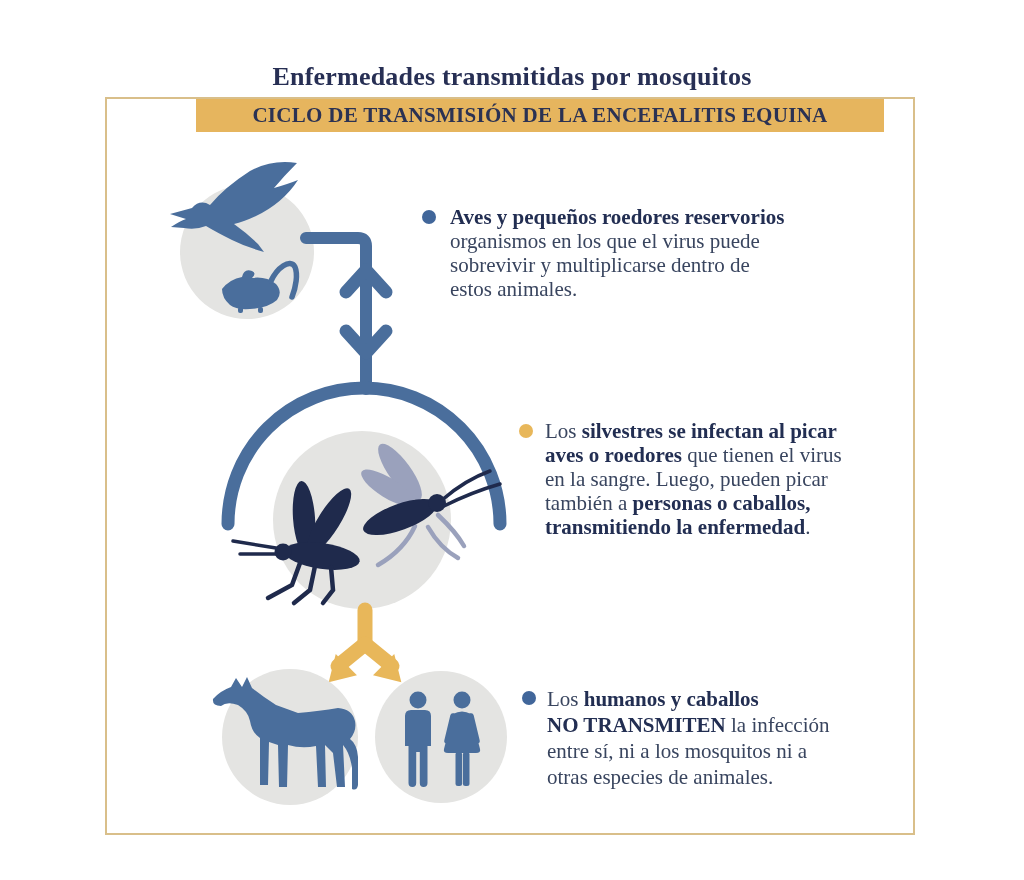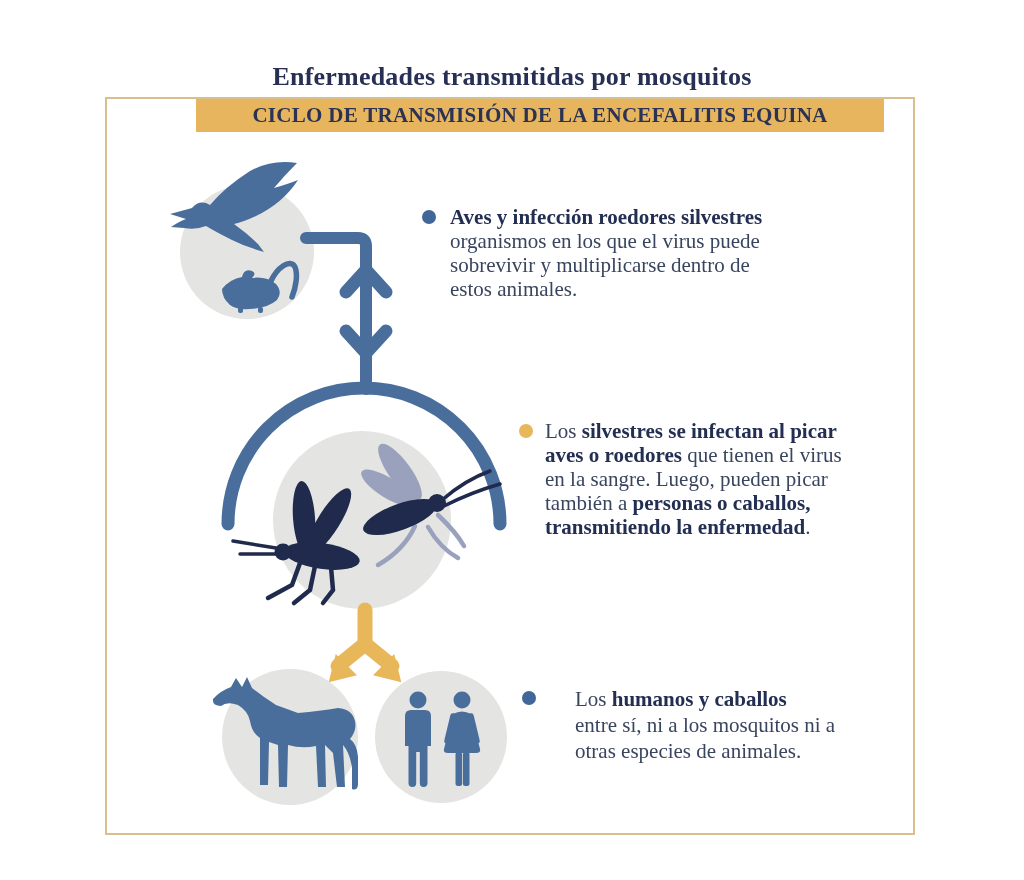--- a/index.html
+++ b/index.html
@@ -18,21 +18,21 @@
 
   svg.diagram{position:absolute;left:105px;top:97px;}
 
   .section{position:absolute;}
   .bullet{position:absolute;width:14px;height:14px;border-radius:50%;}
   .bullet.blue{background:#41669a;}
   .bullet.gold{background:#e8b75a;}
   .sec-text{position:absolute;font-size:21px;color:#39455f;}
   .sec-text .ln{white-space:nowrap;}
   .s12 .ln{line-height:24px;}
-  .s3  .ln{line-height:26px;margin-left:28px;}
+  .s3  .ln{line-height:26px;}
   .b{font-weight:bold;color:#222e52;}
 </style>
 </head>
 <body>
 
 <div class="page">
 
   <div class="title">Enfermedades transmitidas por mosquitos</div>
 
   <div class="box"></div>
@@ -144,21 +144,21 @@
         <path d="M453,714 Q462,709 471,714 L480,749 Q481,753 476,753 L448,753 Q443,753 444,749 Z"></path>
         <rect x="455.5" y="752" width="6.6" height="34" rx="2.5"></rect>
         <rect x="462.9" y="752" width="6.6" height="34" rx="2.5"></rect>
       </g>
     </g>
   </svg>
 
   <div class="section">
     <span class="bullet blue" style="left:422px;top:210px;"></span>
     <div class="sec-text s12" style="left:450px;top:205px;">
-      <div class="ln"><span class="b">Aves y infección roedores silvestres</span></div>
+      <div class="ln"><span class="b">Aves y pequeños roedores reservorios</span></div>
       <div class="ln"><span>organismos en los que el virus puede</span></div>
       <div class="ln"><span>sobrevivir y multiplicarse dentro de</span></div>
       <div class="ln"><span>estos animales.</span></div>
     </div>
   </div>
 
   <div class="section">
     <span class="bullet gold" style="left:519px;top:424px;"></span>
     <div class="sec-text s12" style="left:545px;top:419px;">
       <div class="ln"><span>Los </span><span class="b">silvestres se infectan al picar</span></div>
@@ -166,18 +166,19 @@
       <div class="ln"><span>en la sangre. Luego, pueden picar</span></div>
       <div class="ln"><span>también a </span><span class="b">personas o caballos,</span></div>
       <div class="ln"><span class="b">transmitiendo la enfermedad</span><span>.</span></div>
     </div>
   </div>
 
   <div class="section">
     <span class="bullet blue" style="left:522px;top:691px;"></span>
     <div class="sec-text s3" style="left:547px;top:686px;">
       <div class="ln"><span>Los </span><span class="b">humanos y caballos</span></div>
+      <div class="ln"><span class="b">NO TRANSMITEN</span><span> la infección</span></div>
       <div class="ln"><span>entre sí, ni a los mosquitos ni a</span></div>
       <div class="ln"><span>otras especies de animales.</span></div>
     </div>
   </div>
 
 </div>
 
 </body></html>

